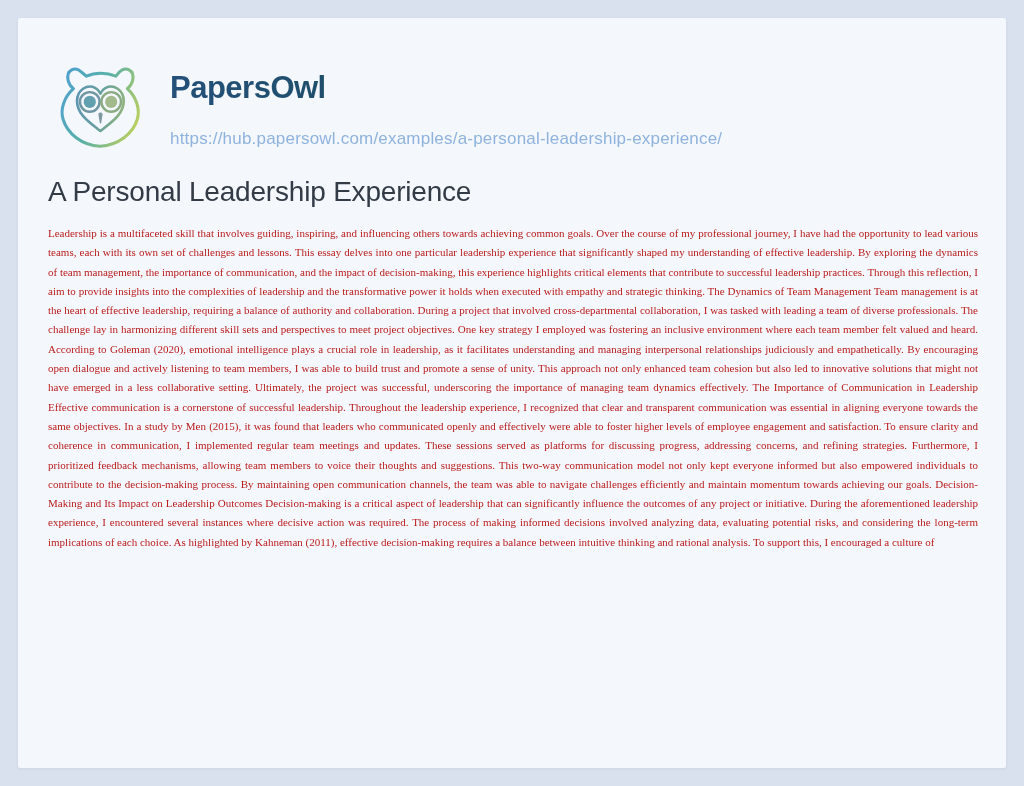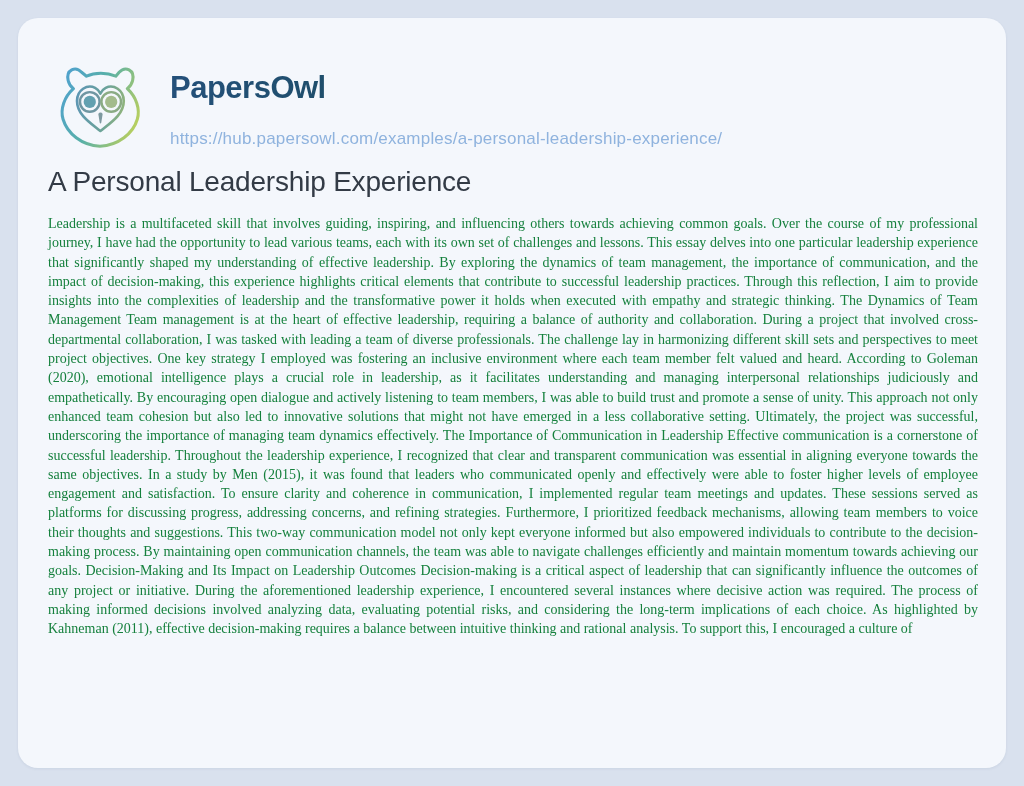--- a/index.html
+++ b/index.html
@@ -7,21 +7,21 @@
     width: 1024px; height: 786px;
     font-family: "Liberation Sans", sans-serif;
     background: #d9e1ee;
     overflow: hidden;
   }
   .card {
     position: absolute;
     left: 18px; top: 18px;
     width: 988px; height: 750px;
     background: #f4f7fc;
-    border-radius: 20px;
+    border-radius: 2px;
     box-shadow: 0 1px 3px rgba(40,60,100,0.08);
     padding-left: 44px;
   }
   .site-header {
     position: absolute;
     left: 32px; top: 38px;
     display: flex;
     align-items: center;
     gap: 18px;
   }
@@ -43,35 +43,35 @@
   .brand-url {
     display: block;
     margin-top: 23px;
     font-size: 17px;
     color: #8fb3de;
     text-decoration: none;
     letter-spacing: 0.2px;
   }
   .article {
     position: absolute;
-    left: 30px; top: 148px;
+    left: 30px; top: 158px;
     width: 930px;
   }
   .article h1 {
     font-size: 28px;
     font-weight: 400;
     color: #333b46;
     letter-spacing: -0.2px;
     margin-bottom: 16px;
   }
   .article .body-text {
     font-family: "Liberation Serif", serif;
-    font-size: 14px;
+    font-size: 11px;
     line-height: 19.3px;
-    color: #15803d;
+    color: #b91c1c;
     text-align: justify;
   }
 </style>
 </head>
 <body>
 
 <div class="card">
 
   <header class="site-header">
     <div class="logo-wrap">

